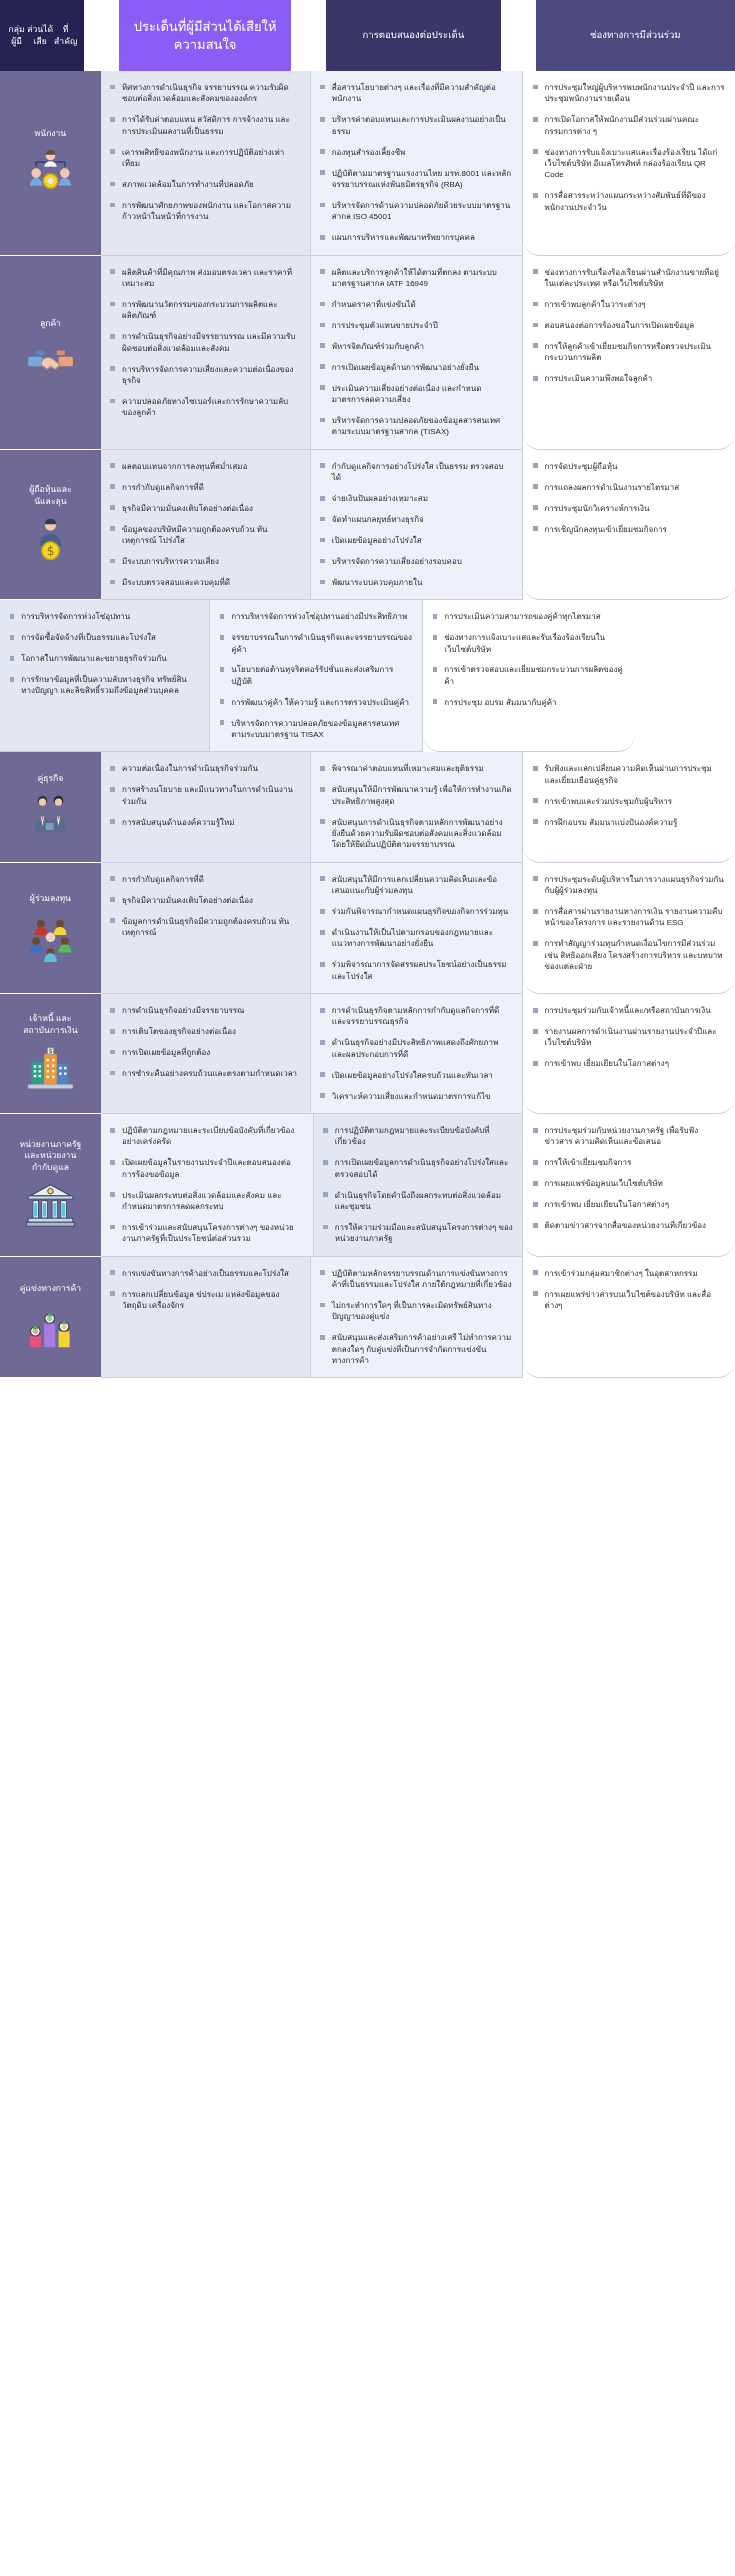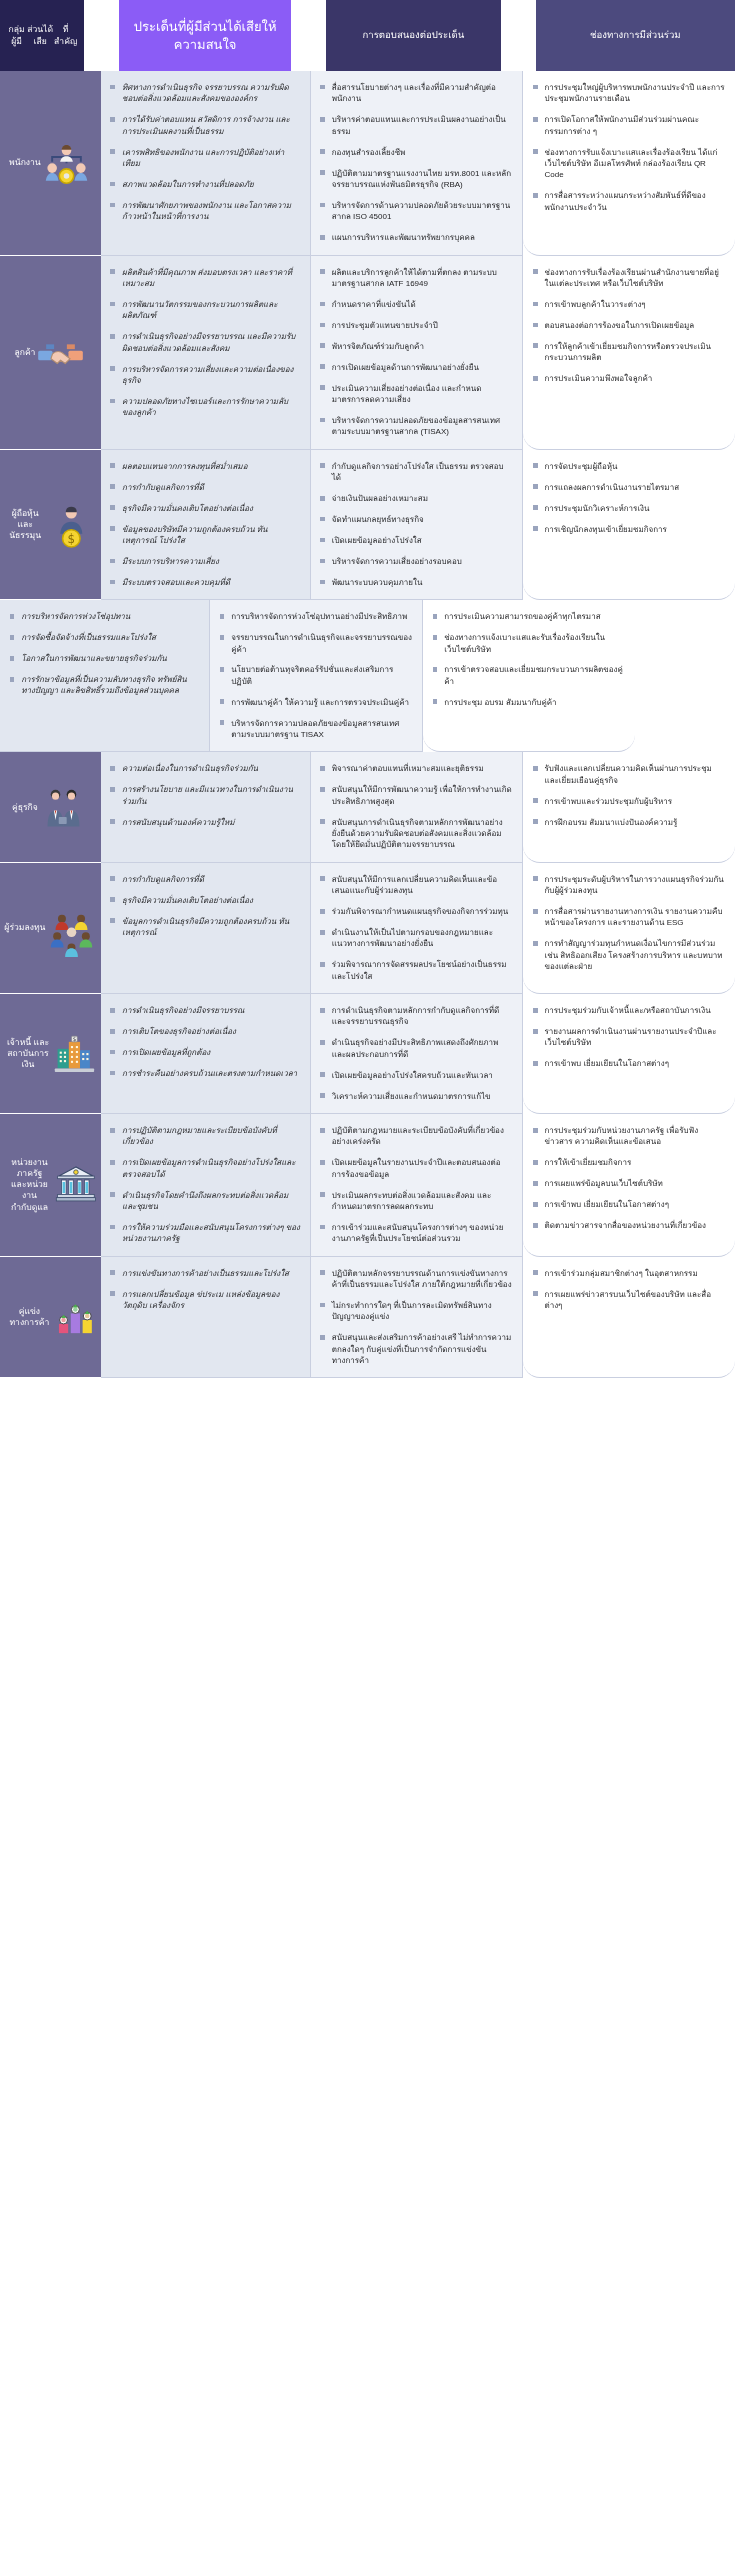--- a/index.html
+++ b/index.html
@@ -26,35 +26,35 @@
   .th-2 { width: 213px;  background: #3a3668; font-size: 9.6px; }
   .th-3 { width: 244px;  background: #4c4a7e; font-size: 9.6px; }
 
   
   .trow { display: flex; width: 735px; align-items: stretch; }
   .cell-cat {
     width: 101px;
     background: #6e6a95;
     color: #ffffff;
     display: flex;
-    flex-direction: row;
+    flex-direction: column;
     align-items: center;
     justify-content: center;
     text-align: center;
     padding: 6.9px 4.1px;
     border-bottom: 0.7px solid #ffffff;
   }
   .cat-label { font-size: 8.6px; line-height: 1.3; }
   .cat-icon { margin-top: 6.9px; width: 51px; height: 51px; }
 
   .cell {
     padding: 11px 9.6px 11px 8.2px;
     border-bottom: 0.7px solid #c9cfe0;
   }
-  .c1 { width: 210px; background: #e2e7f0; border-right: 0.7px solid #c9cfe0; font-style: italic; }
+  .c1 { width: 210px; background: #e2e7f0; border-right: 0.7px solid #c9cfe0; }
   .c2 { width: 213px; background: #eef1f7; border-right: 0.7px solid #c9cfe0; }
   .c3 { width: 212px; background: #ffffff; border-radius: 17px; }
 
   ul.bl { list-style: none; }
   ul.bl li {
     position: relative;
     padding-left: 13px;
     margin-bottom: 9.6px;
     font-size: 8px;
     line-height: 1.42;
@@ -175,21 +175,21 @@
             <li>ตอบสนองต่อการร้องขอในการเปิดเผยข้อมูล</li>
             <li>การให้ลูกค้าเข้าเยี่ยมชมกิจการหรือตรวจประเมินกระบวนการผลิต</li>
             <li>การประเมินความพึงพอใจลูกค้า</li>
           </ul>
         </div>
       </div>
       <div class="trow">
         <div class="cell-cat">
           <div class="cat-label">
             <div>ผู้ถือหุ้นและ</div>
-            <div>นัธรรมุน</div>
+            <div>นัและลุน</div>
           </div>
           <div class="cat-icon"><svg viewBox="0 0 64 64">
               <circle cx="32" cy="14" r="7" fill="#f2c9b4"></circle>
               <path d="M25 13c0-5 3-7 7-7s7 2 7 7z" fill="#3a3a4a"></path>
               <path d="M18 40c1-10 6-15 14-15s13 5 14 15z" fill="#4a5f8e"></path>
               <circle cx="32" cy="46" r="11" fill="#f5d431" stroke="#c9a800" stroke-width="2"></circle>
               <text x="32" y="52" font-size="15" text-anchor="middle" fill="#8a6d00" font-family="DejaVu Sans">$</text>
             </svg></div>
         </div>
         <div class="cell c1">
@@ -410,34 +410,34 @@
               <rect x="4" y="48" width="56" height="5" fill="#cfd7e5" stroke="#3a4a6a" stroke-width="1.2"></rect>
               <rect x="2" y="53" width="60" height="5" fill="#aab6cc" stroke="#3a4a6a" stroke-width="1.2"></rect>
               <g fill="#58c2e0">
                 <rect x="11.5" y="29" width="4" height="17"></rect>
                 <rect x="22.5" y="29" width="4" height="17"></rect>
                 <rect x="35.5" y="29" width="4" height="17"></rect>
                 <rect x="46.5" y="29" width="4" height="17"></rect>
               </g>
             </svg></div>
         </div>
+        <div class="cell c2">
+          <ul class="bl">
+            <li>ปฏิบัติตามกฎหมายและระเบียบข้อบังคับที่เกี่ยวข้องอย่างเคร่งครัด</li>
+            <li>เปิดเผยข้อมูลในรายงานประจำปีและตอบสนองต่อการร้องขอข้อมูล</li>
+            <li>ประเมินผลกระทบต่อสิ่งแวดล้อมและสังคม และกำหนดมาตรการลดผลกระทบ</li>
+            <li>การเข้าร่วมและสนับสนุนโครงการต่างๆ ของหน่วยงานภาครัฐที่เป็นประโยชน์ต่อส่วนรวม</li>
+          </ul>
+        </div>
         <div class="cell c1">
           <ul class="bl">
             <li>การปฏิบัติตามกฎหมายและระเบียบข้อบังคับที่เกี่ยวข้อง</li>
             <li>การเปิดเผยข้อมูลการดำเนินธุรกิจอย่างโปร่งใสและตรวจสอบได้</li>
             <li>ดำเนินธุรกิจโดยคำนึงถึงผลกระทบต่อสิ่งแวดล้อมและชุมชน</li>
             <li>การให้ความร่วมมือและสนับสนุนโครงการต่างๆ ของหน่วยงานภาครัฐ</li>
-          </ul>
-        </div>
-        <div class="cell c2">
-          <ul class="bl">
-            <li>ปฏิบัติตามกฎหมายและระเบียบข้อบังคับที่เกี่ยวข้องอย่างเคร่งครัด</li>
-            <li>เปิดเผยข้อมูลในรายงานประจำปีและตอบสนองต่อการร้องขอข้อมูล</li>
-            <li>ประเมินผลกระทบต่อสิ่งแวดล้อมและสังคม และกำหนดมาตรการลดผลกระทบ</li>
-            <li>การเข้าร่วมและสนับสนุนโครงการต่างๆ ของหน่วยงานภาครัฐที่เป็นประโยชน์ต่อส่วนรวม</li>
           </ul>
         </div>
         <div class="cell c3">
           <ul class="bl">
             <li>การประชุมร่วมกับหน่วยงานภาครัฐ เพื่อรับฟังข่าวสาร ความคิดเห็นและข้อเสนอ</li>
             <li>การให้เข้าเยี่ยมชมกิจการ</li>
             <li>การเผยแพร่ข้อมูลบนเว็บไซต์บริษัท</li>
             <li>การเข้าพบ เยี่ยมเยียนในโอกาสต่างๆ</li>
             <li>ติดตามข่าวสารจากสื่อของหน่วยงานที่เกี่ยวข้อง</li>
           </ul>

